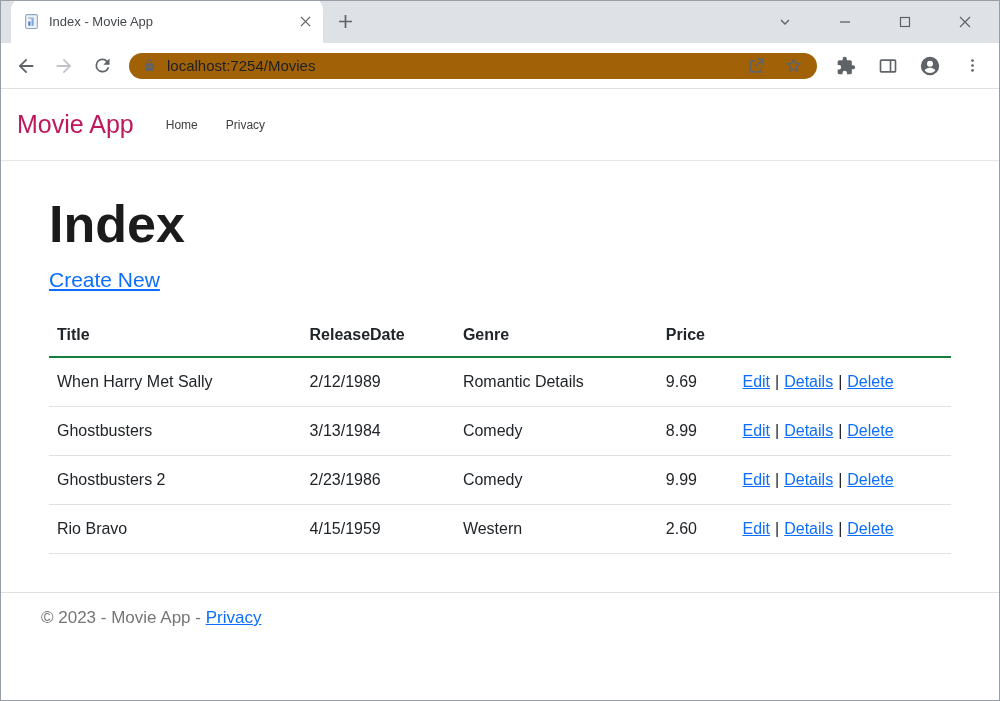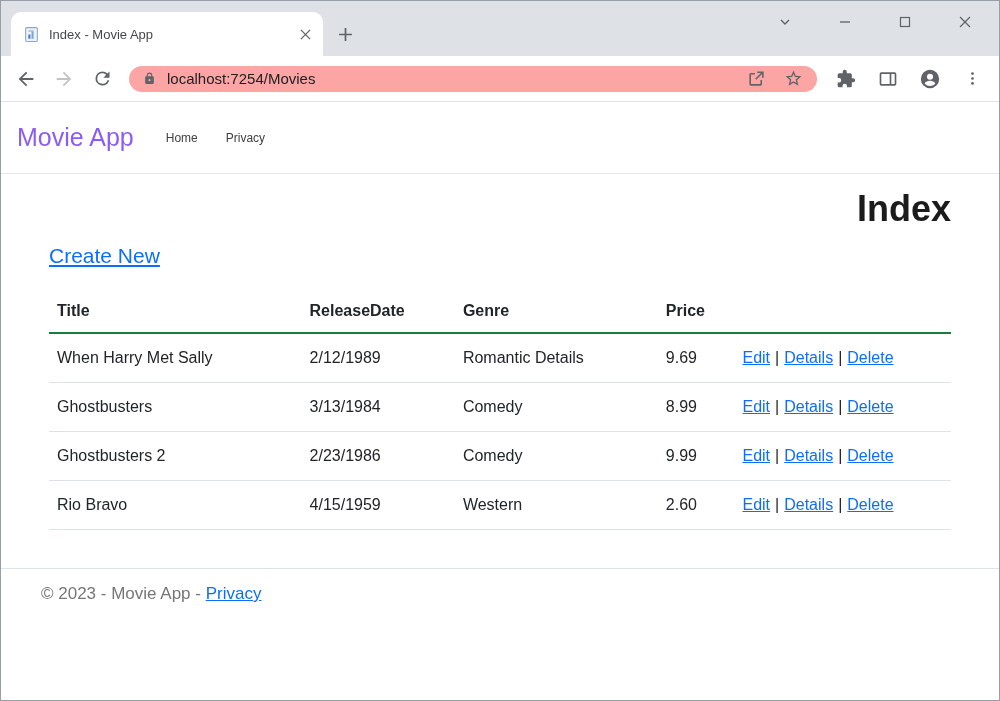--- a/index.html
+++ b/index.html
@@ -13,21 +13,21 @@
     height: 701px;
     border: 1px solid #989ea6;
     display: flex;
     flex-direction: column;
     overflow: hidden;
     background: #fff;
   }
 
   
   .tabstrip {
-    height: 55px;
+    height: 42px;
     background: #dee1e6;
     display: flex;
     align-items: flex-end;
     padding-left: 10px;
     flex: 0 0 auto;
   }
   .tab {
     width: 312px;
     height: 44px;
     background: #fff;
@@ -86,21 +86,21 @@
     border-radius: 50%;
     display: flex; align-items: center; justify-content: center;
     color: #5f6368;
     flex: 0 0 auto;
   }
   .nav-btn.disabled { color: #c0c4c9; }
   .omnibox {
     flex: 1;
     height: 26px;
     margin: 0 8px;
-    background: #fca5a5;
+    background: #a16207;
     border-radius: 17px;
     display: flex;
     align-items: center;
     padding: 0 14px;
   }
   .lock { color: #5f6368; display: flex; }
   .url-text {
     flex: 1;
     margin-left: 11px;
     font-size: 15px;
@@ -121,30 +121,29 @@
   .page { flex: 1; background: #fff; overflow: hidden; display: flex; flex-direction: column; }
   .site-nav {
     height: 72px;
     flex: 0 0 auto;
     display: flex;
     align-items: center;
     padding: 0 16px;
     border-bottom: 1px solid #e7e7e7;
     background: #fff;
   }
-  .brand { font-size: 25px; color: #8b5cf6; margin-right: 32px; text-decoration: none; }
+  .brand { font-size: 25px; color: #be185d; margin-right: 32px; text-decoration: none; }
   .site-link { font-size: 12px; color: #404040; margin-right: 28px; text-decoration: none; }
 
   main { padding: 6px 48px 0; flex: 0 0 auto; }
   h1.page-title {
-    font-size: 36px;
+    font-size: 52px;
     font-weight: 600;
     color: #1b1b1b;
-    margin: 8px 0 14px;
-    text-align: right;
+    margin: 27px 0 14px;
   }
   a.create-link { font-size: 21px; color: #0d6efd; text-decoration: underline; }
 
   table.movies {
     width: 100%;
     border-collapse: collapse;
     margin-top: 22px;
     font-size: 16px;
     color: #212529;
   }

